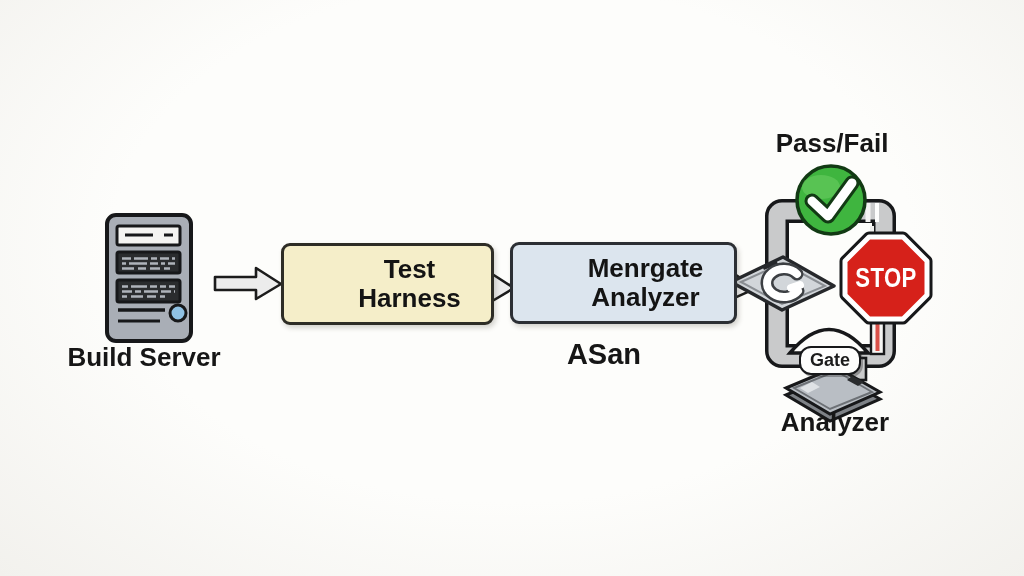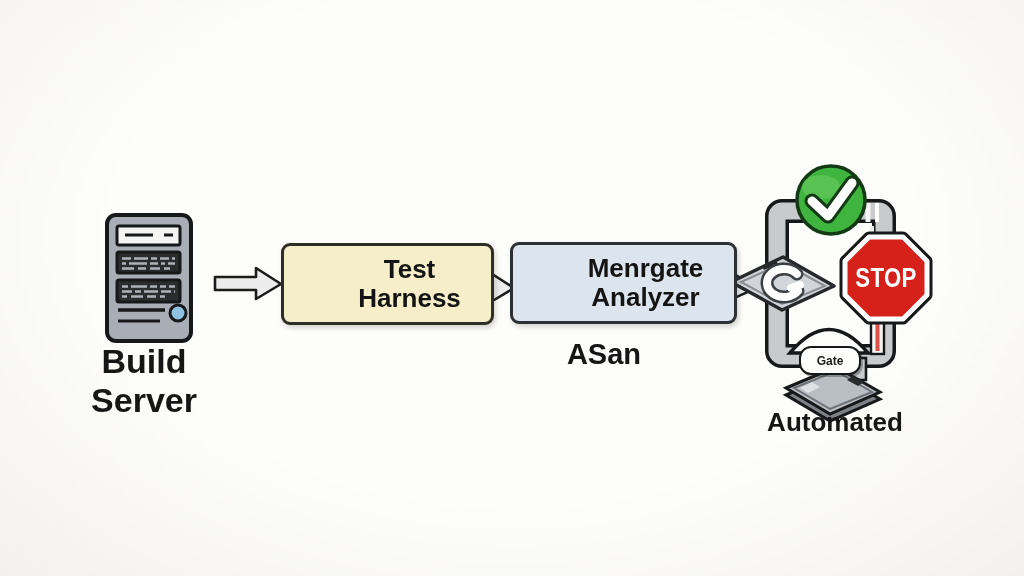--- a/index.html
+++ b/index.html
@@ -11,29 +11,29 @@
   #shapes{position:absolute;left:0;top:0;width:1024px;height:576px;z-index:1;}
   .node{
     position:absolute;z-index:2;display:flex;align-items:center;justify-content:center;
     border-radius:9px;border:3px solid #2e2d26;
     box-shadow:2px 3px 5px rgba(70,65,50,.22);
     font-weight:bold;font-size:26px;line-height:1.12;text-align:center;color:#141414;padding-left:44px;
   }
   #test-harness-box{left:281px;top:243px;width:163px;height:76px;background:#f5eec9;}
   #analyzer-box{left:510px;top:242px;width:177px;height:76px;background:#dce5ee;border-color:#2c2f34;}
   .lbl{position:absolute;z-index:3;font-weight:bold;text-align:center;color:#161616;}
-  #build-server-label{left:58px;top:342px;width:172px;font-size:34px;}
+  #build-server-label{left:58px;top:342px;width:172px;font-size:26px;}
   #asan-label{left:538px;top:338px;width:132px;font-size:29px;text-align:center;}
   #pass-fail-label{left:768px;top:128px;width:128px;font-size:26px;}
   #merge-gate-label{left:752px;top:407px;width:166px;font-size:26px;}
   #gate-pill{
     position:absolute;z-index:4;left:799px;top:346px;width:58px;height:25px;
     background:#fdfdfc;border:2.5px solid #17181a;border-radius:12px;
     display:flex;align-items:center;justify-content:center;
-    font-weight:bold;font-size:12px;box-shadow:2px 2px 0 rgba(40,40,40,.35);
+    font-weight:bold;font-size:18px;box-shadow:2px 2px 0 rgba(40,40,40,.35);
   }
   #stop-text{
     position:absolute;z-index:4;left:845px;top:263px;width:82px;height:30px;
     display:flex;align-items:center;justify-content:center;
     color:#ffffff;font-weight:bold;font-size:27px;letter-spacing:.5px;
     transform:scaleX(.82);
   }
   .wrap-narrow{width:122px;display:inline-block;}
   .wrap-wide{width:152px;display:inline-block;}
 </style>
@@ -125,18 +125,19 @@
   <div class="node" id="test-harness-box">
     <span class="wrap-narrow">Test Harness</span>
   </div>
 
   <div class="node" id="analyzer-box">
     <span class="wrap-wide">Menrgate Analyzer</span>
   </div>
 
   <div class="lbl" id="build-server-label">Build Server</div>
   <div class="lbl" id="asan-label">ASan</div>
-  <div class="lbl" id="merge-gate-label">Automated</div>
+  <div class="lbl" id="pass-fail-label">Pass/Fail</div>
+  <div class="lbl" id="merge-gate-label">Analyzer</div>
 
   <div id="gate-pill">Gate</div>
   <div id="stop-text">STOP</div>
 
 </div>
 
 </body></html>

